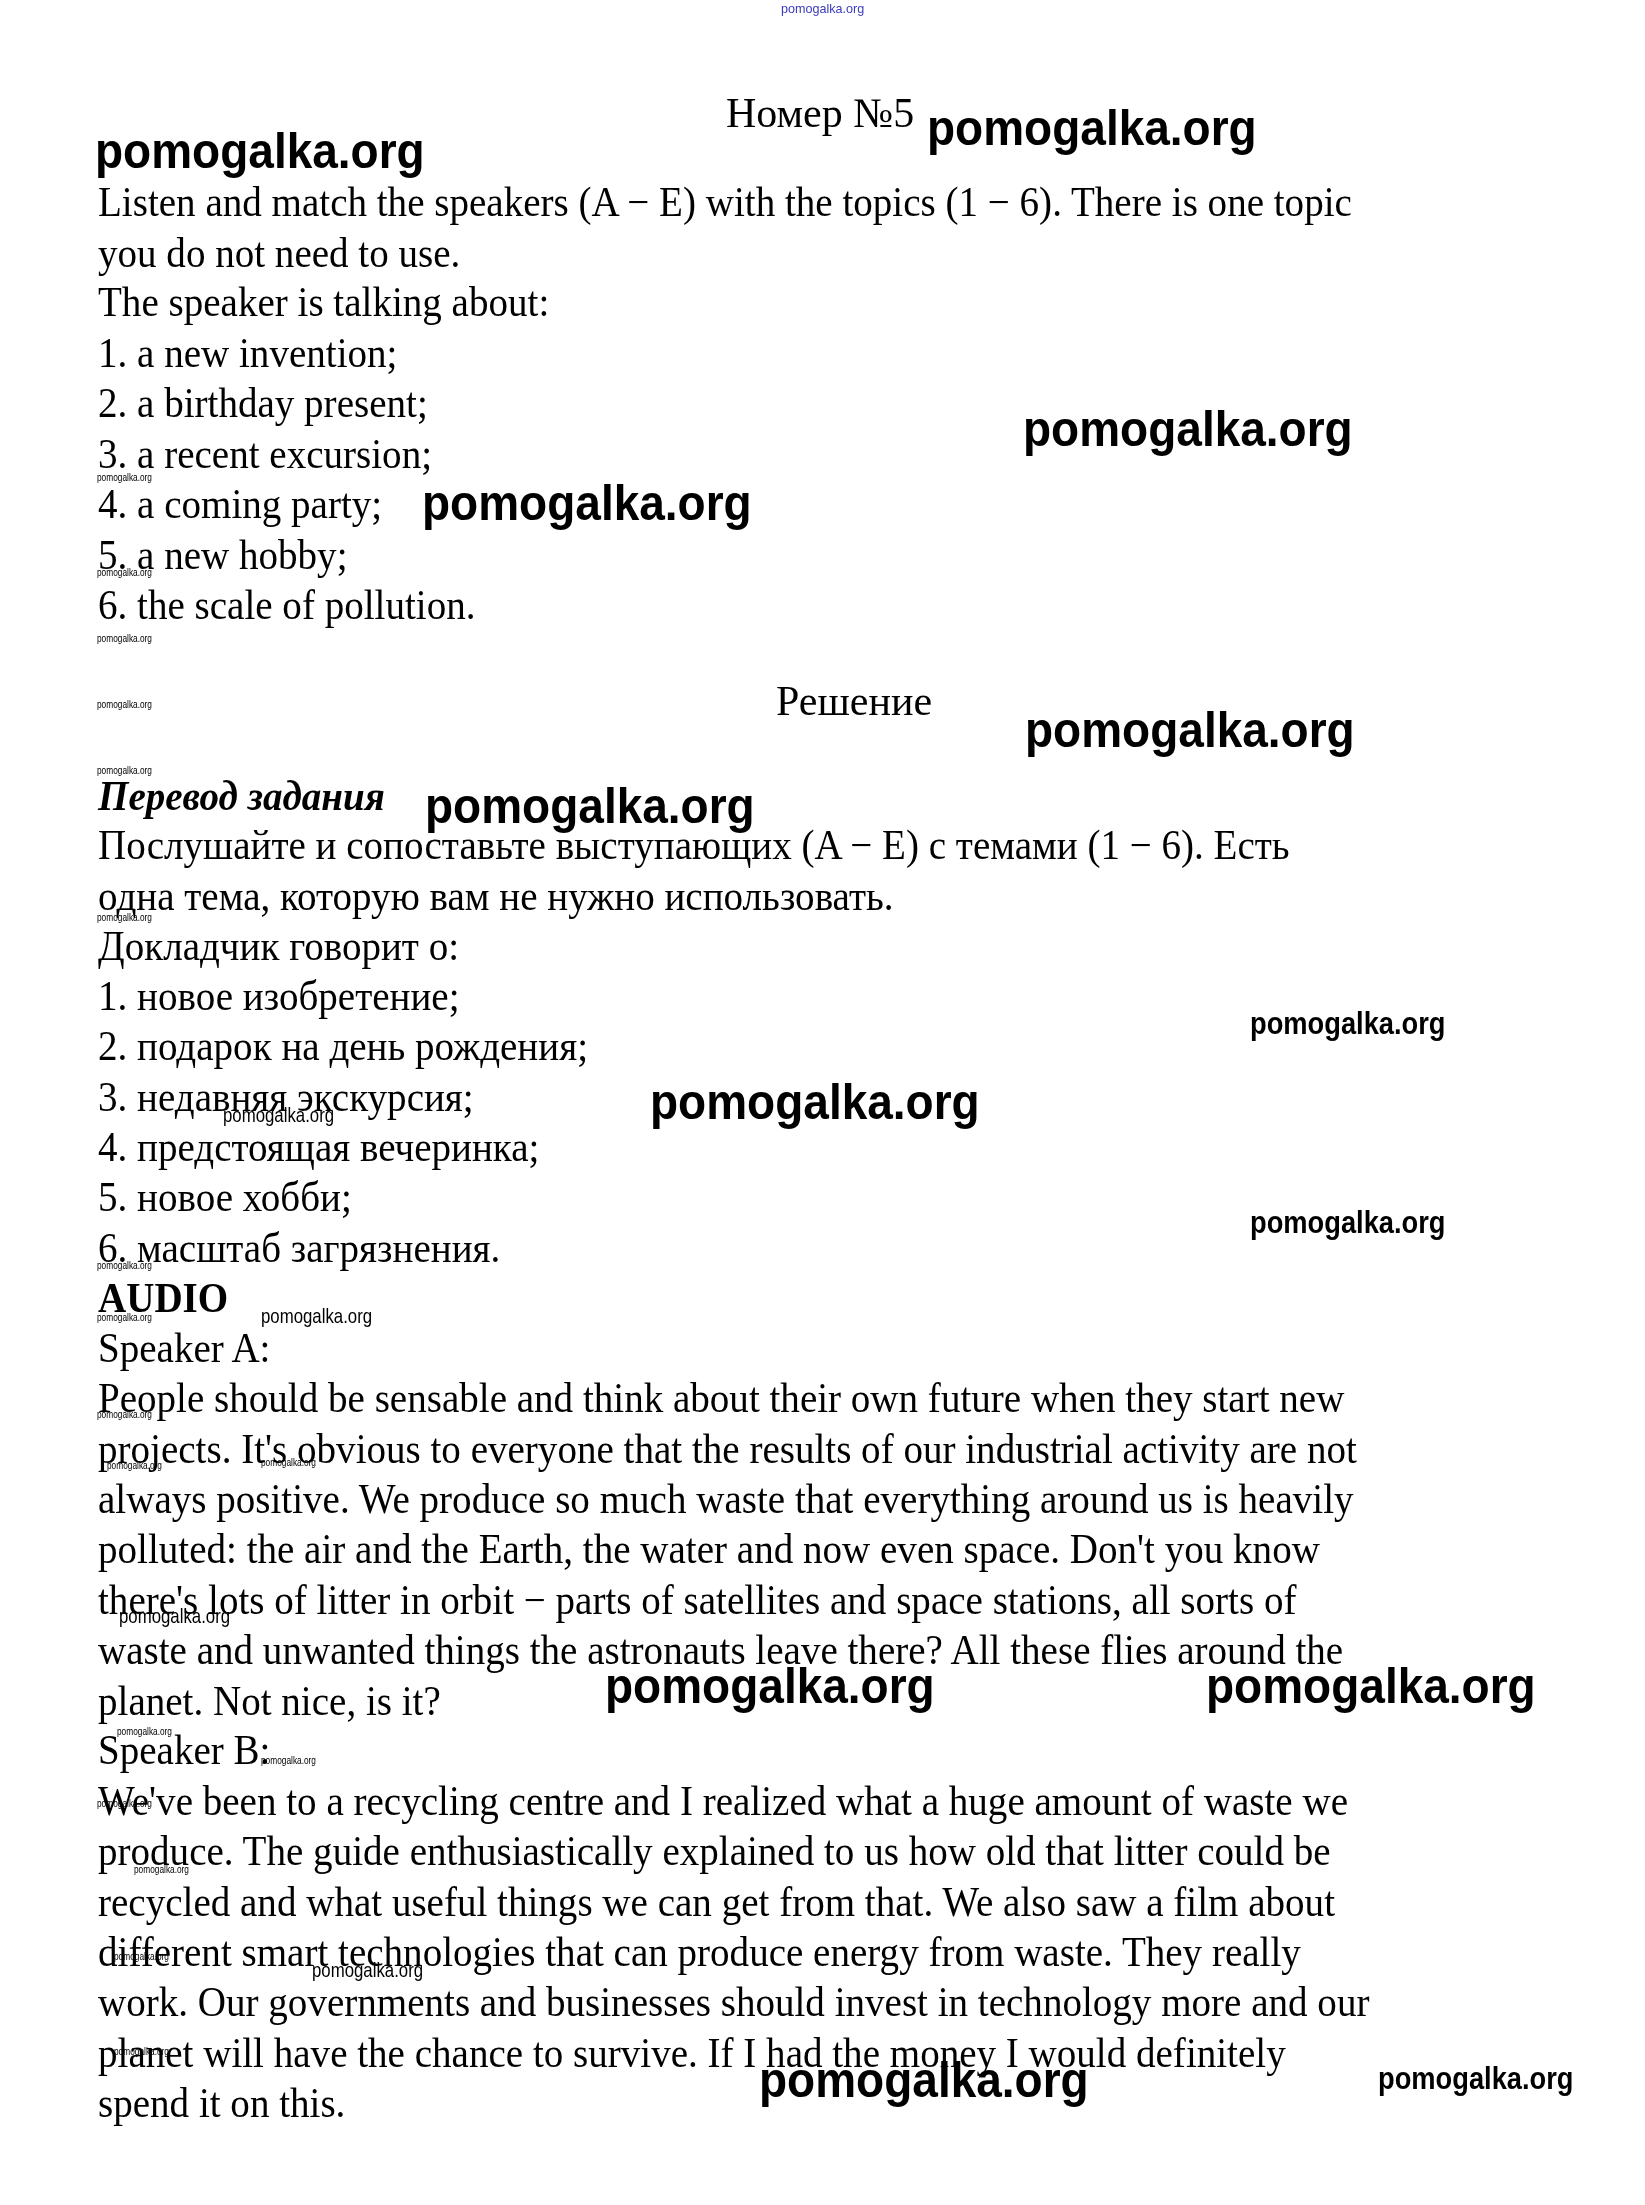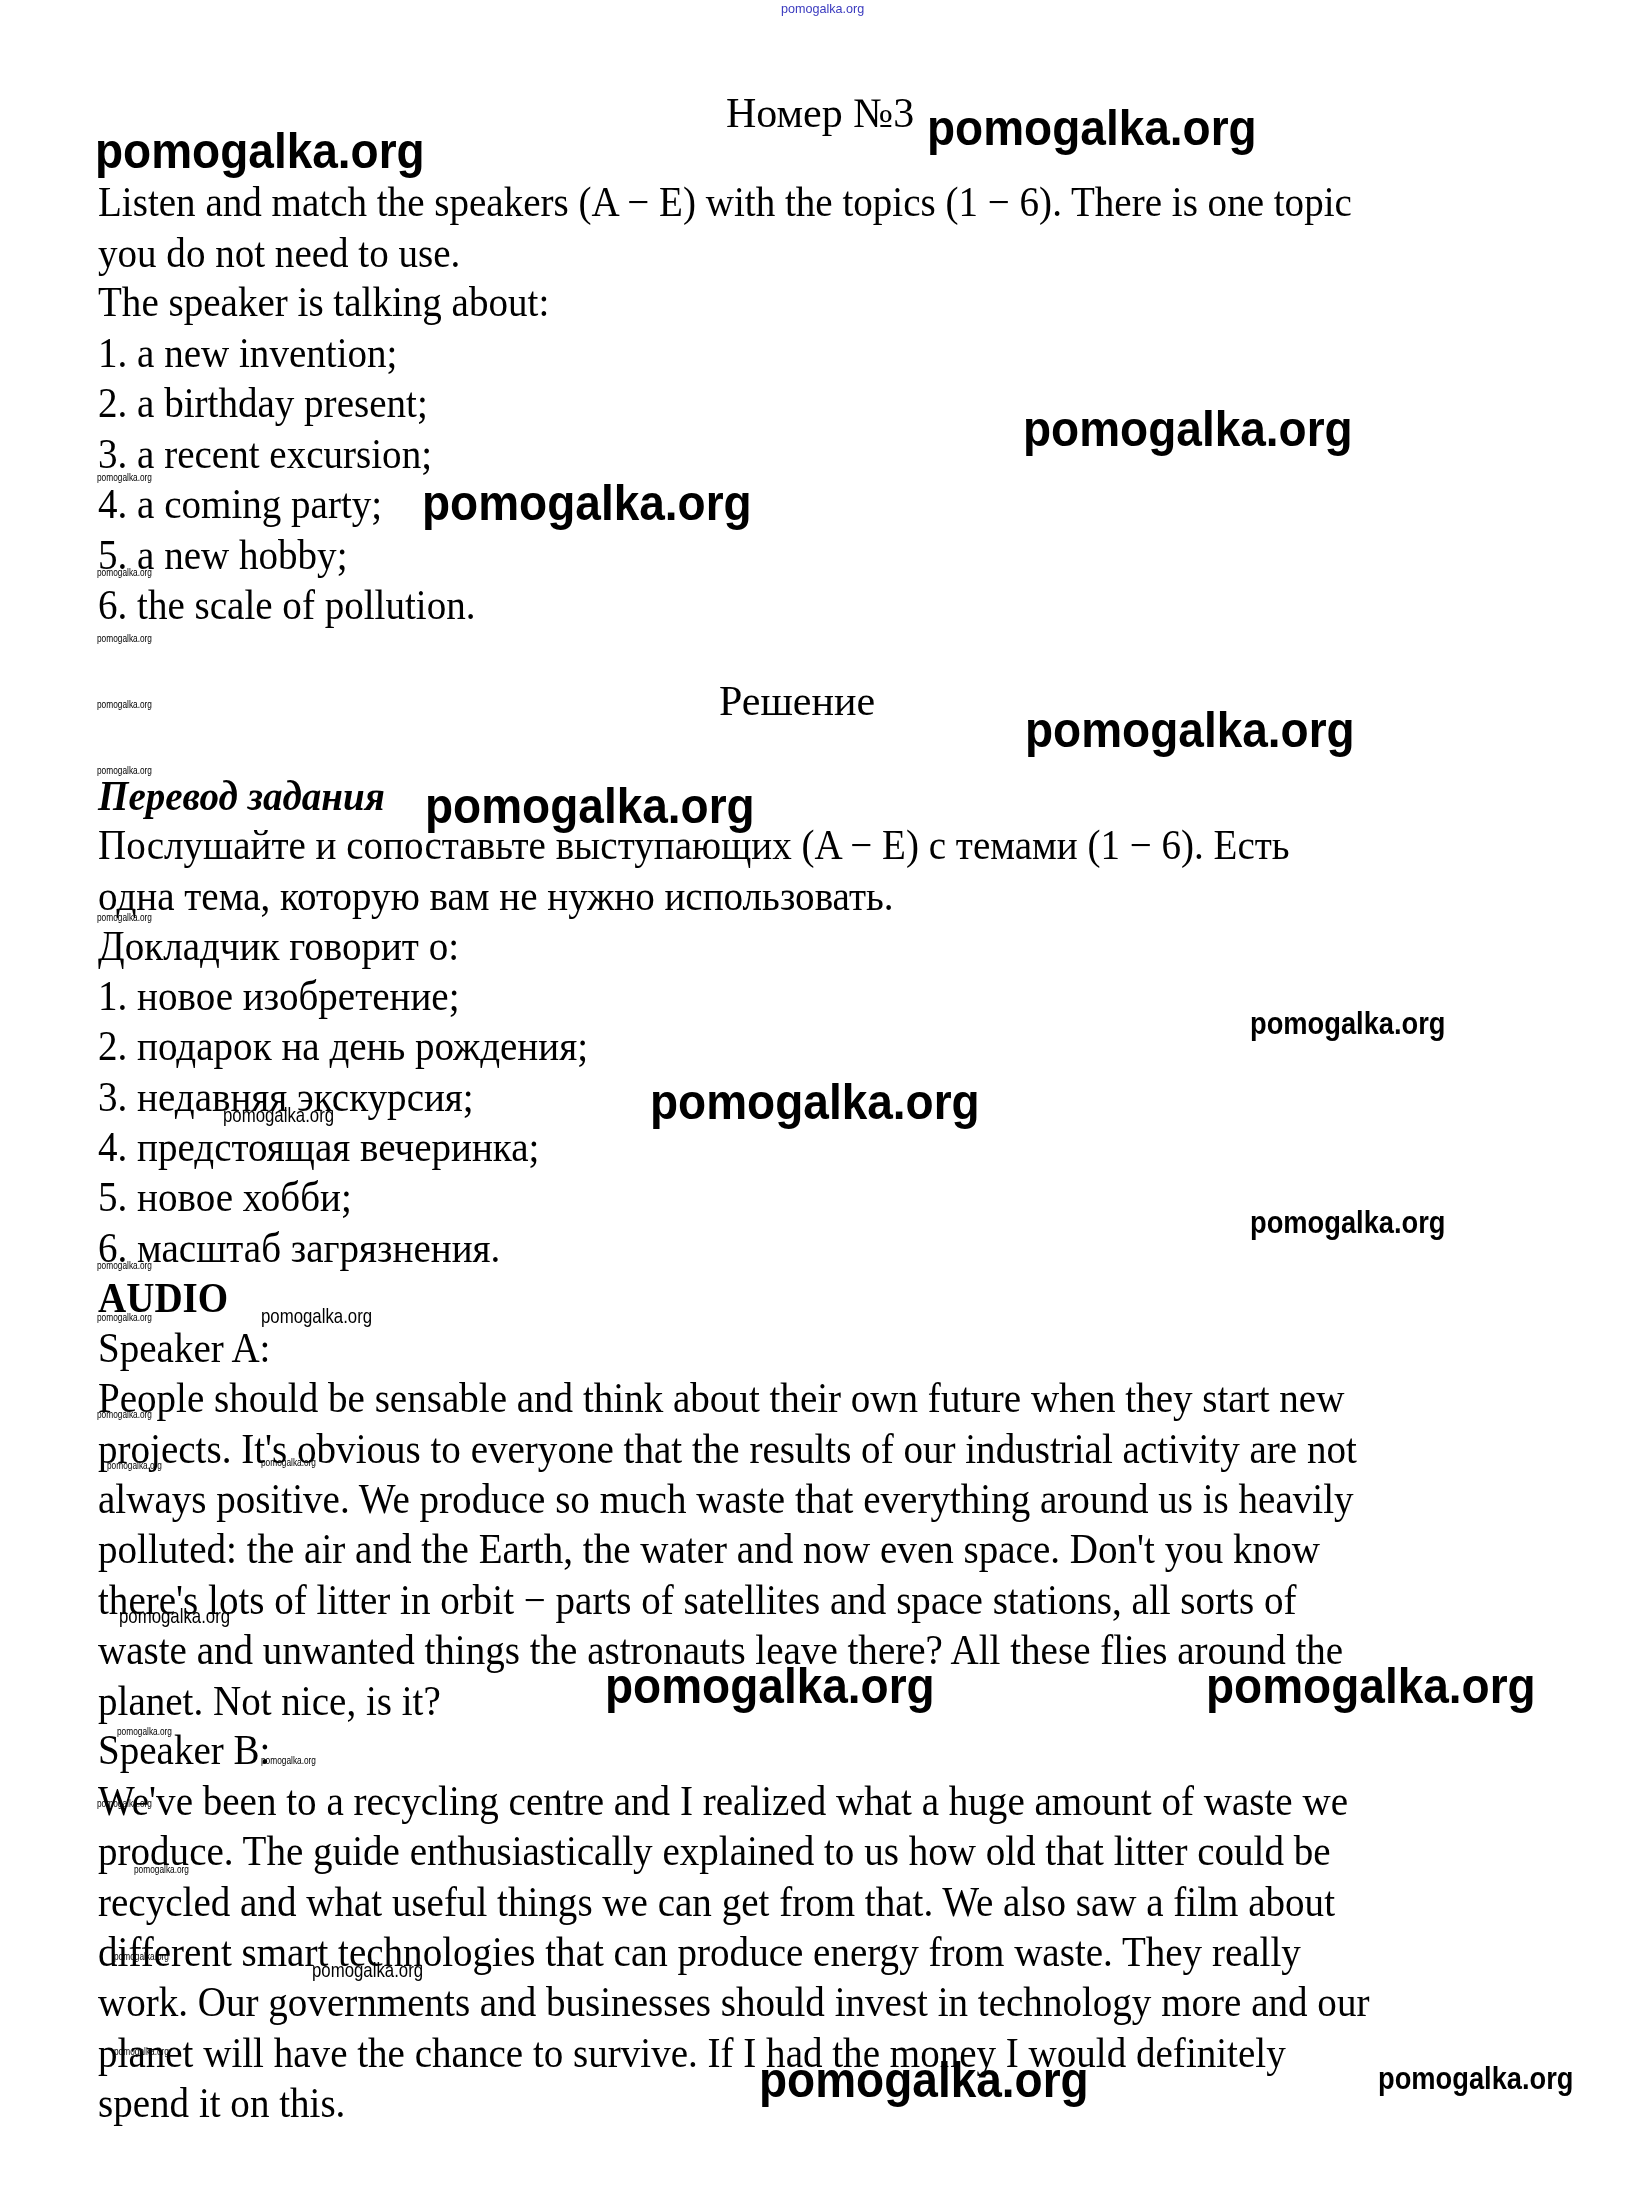--- a/index.html
+++ b/index.html
@@ -17,33 +17,33 @@
     .italic-bold { font-style: italic; font-weight: bold; }
     .bold { font-weight: bold; }
   </style>
 </head>
 <body>
 
 <div class="page">
 
   <a class="top-link sans" href="#">pomogalka.org</a>
 
-  <div class="title serif" style="left:726px; top:89px;">Номер №3</div>
+  <div class="title serif" style="left:726px; top:89px;">Номер №5</div>
 
   <div class="line serif" style="top:178px;">Listen and match the speakers (A − E) with the topics (1 − 6). There is one topic</div>
   <div class="line serif" style="top:229px;">you do not need to use.</div>
   <div class="line serif" style="top:278px;">The speaker is talking about:</div>
   <div class="line serif" style="top:329px;">1. a new invention;</div>
   <div class="line serif" style="top:379px;">2. a birthday present;</div>
   <div class="line serif" style="top:430px;">3. a recent excursion;</div>
   <div class="line serif" style="top:480px;">4. a coming party;</div>
   <div class="line serif" style="top:531px;">5. a new hobby;</div>
   <div class="line serif" style="top:581px;">6. the scale of pollution.</div>
 
-  <div class="title serif" style="left:719px; top:677px;">Решение</div>
+  <div class="title serif" style="left:776px; top:677px;">Решение</div>
   <div class="line serif italic-bold" style="top:772px;">Перевод задания</div>
   <div class="line serif" style="top:821px;">Послушайте и сопоставьте выступающих (A − E) с темами (1 − 6). Есть</div>
   <div class="line serif" style="top:872px;">одна тема, которую вам не нужно использовать.</div>
   <div class="line serif" style="top:922px;">Докладчик говорит о:</div>
   <div class="line serif" style="top:972px;">1. новое изобретение;</div>
   <div class="line serif" style="top:1022px;">2. подарок на день рождения;</div>
   <div class="line serif" style="top:1073px;">3. недавняя экскурсия;</div>
   <div class="line serif" style="top:1123px;">4. предстоящая вечеринка;</div>
   <div class="line serif" style="top:1173px;">5. новое хобби;</div>
   <div class="line serif" style="top:1224px;">6. масштаб загрязнения.</div>

